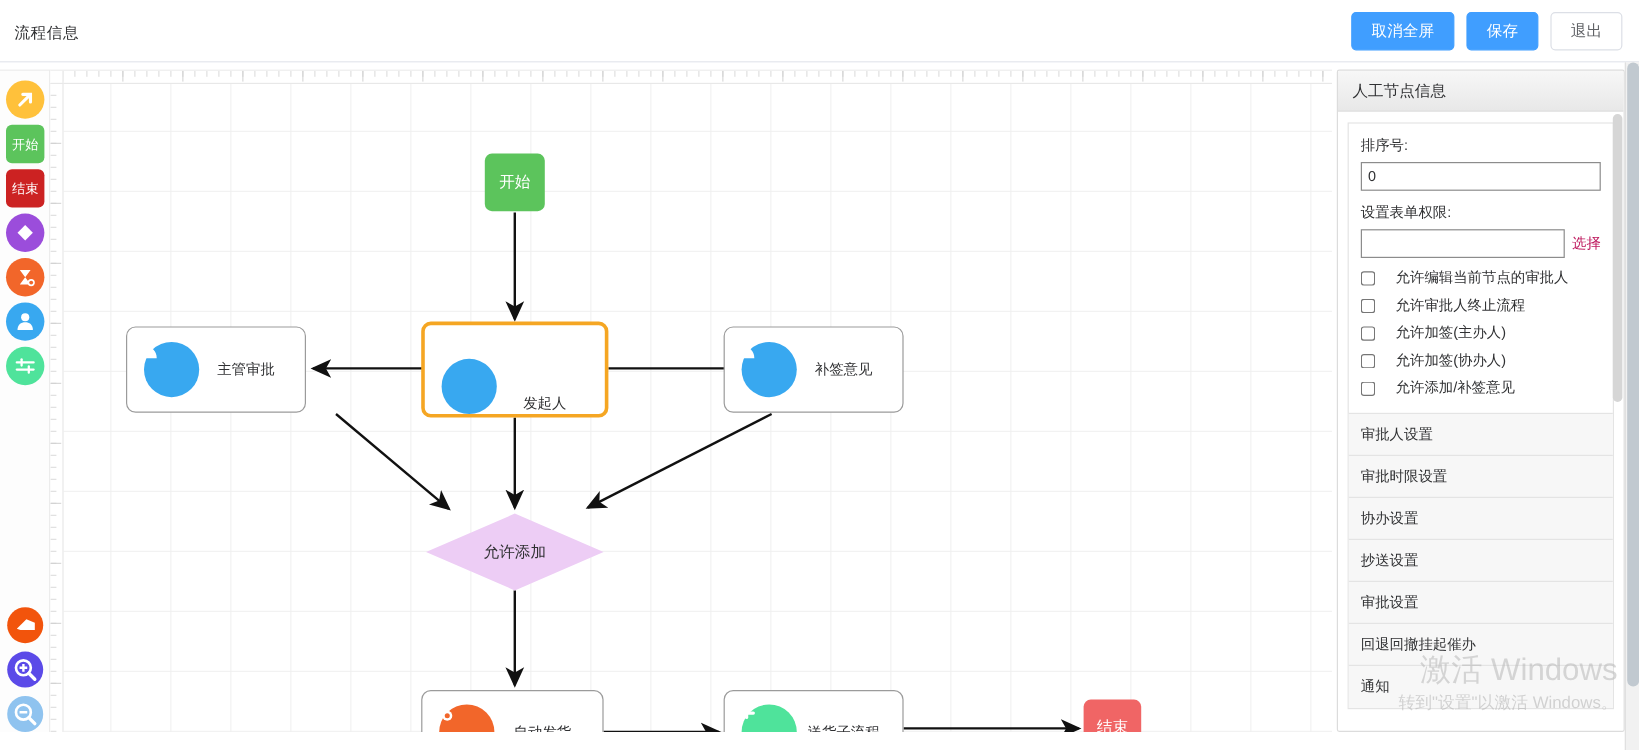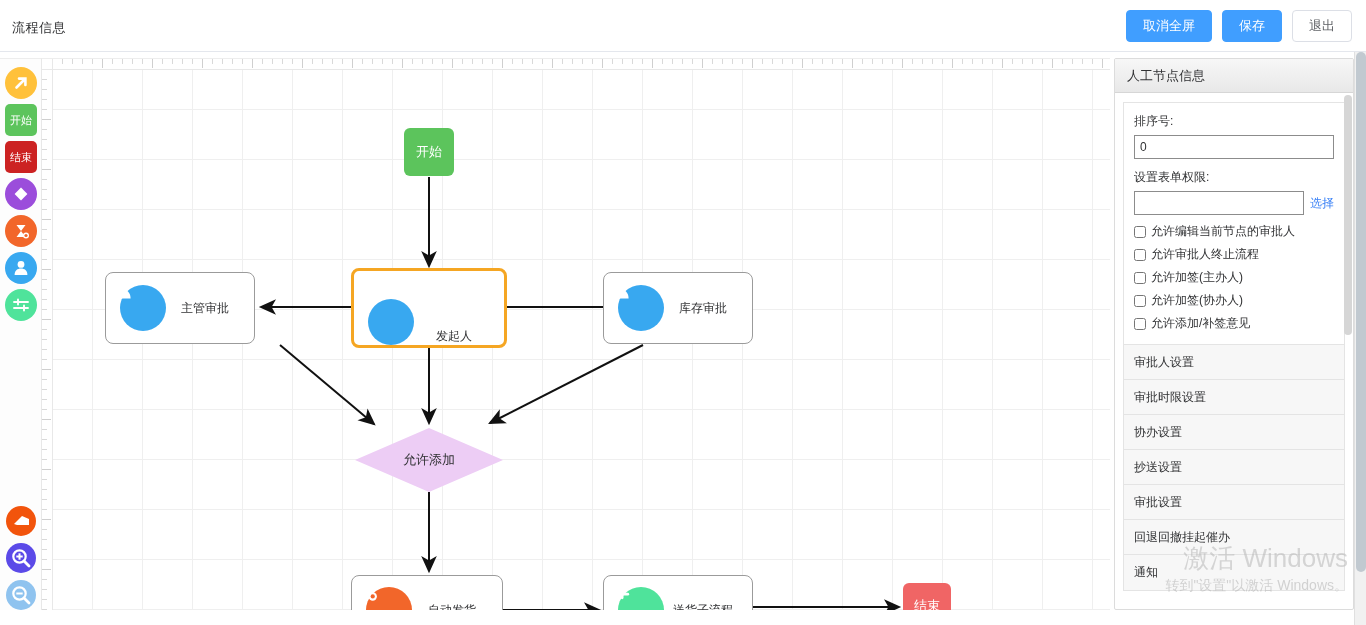--- a/index.html
+++ b/index.html
@@ -168,22 +168,22 @@
   .rp-form { padding: 10px 10px 6px 10px; }
   .rp-label { font-size: 12px; color: #303133; margin-bottom: 5px; }
   .rp-input {
     width: 100%; height: 24px;
     border: 1px solid #8c8c8c; background: #fff;
     font-size: 12px; color: #303133; padding: 0 5px;
     font-family: inherit;
   }
   .rp-row { display: flex; align-items: center; gap: 6px; margin-bottom: 8px; }
   .rp-row .rp-input { flex: 1; }
-  .rp-link { font-size: 12px; color: #3b82f6; cursor: pointer; white-space: nowrap; }
-  .rp-check { display: flex; align-items: center; gap: 5px; margin-bottom: 6px; }
+  .rp-link { font-size: 12px; color: #be185d; cursor: pointer; white-space: nowrap; }
+  .rp-check { display: flex; align-items: center; gap: 17px; margin-bottom: 6px; }
   .rp-check input { width: 12px; height: 12px; margin: 0; cursor: pointer; }
   .rp-check span { font-size: 12px; color: #303133; }
   .rp-collapse { border-top: 1px solid #e4e4e4; }
   .rp-coll-item {
     height: 35px; line-height: 35px; padding-left: 10px;
     font-size: 12px; color: #303133; cursor: pointer;
     background: #f7f7f7; border-bottom: 1px solid #e4e4e4;
   }
   .rp-coll-item:last-child { border-bottom: none; }
 
@@ -354,21 +354,21 @@
       <span class="nlabel">发起人</span>
     </div>
 
     <div class="node node-task" style="left:561px; top:213px; width:150px; height:72px;">
       <span class="nicon" style="background:#38a8f0;">
         <svg width="30" height="30" viewBox="0 0 20 20">
           <circle cx="10" cy="6.4" r="3.4" fill="#fff"></circle>
           <path d="M3.6 17 C3.6 12.6 6.5 10.6 10 10.6 C13.5 10.6 16.4 12.6 16.4 17 Z" fill="#fff"></path>
         </svg>
       </span>
-      <span class="nlabel">库存审批</span>
+      <span class="nlabel">补签意见</span>
     </div>
 
     <div class="node node-gateway" style="left:312px; top:368px; width:150px; height:66px;">
       <svg width="150" height="66" viewBox="0 0 150 66">
         <path d="M75 1 L149 33 L75 65 L1 33 Z" fill="#edcdf5"></path>
       </svg>
       <span class="gwlabel">允许添加</span>
     </div>
 
     <div class="node node-task" style="left:309px; top:516px; width:152px; height:70px;">

